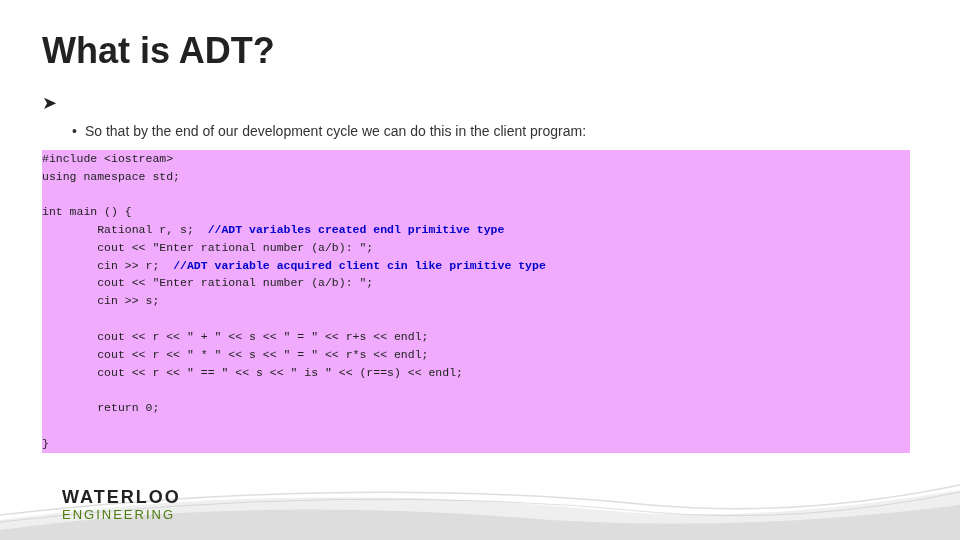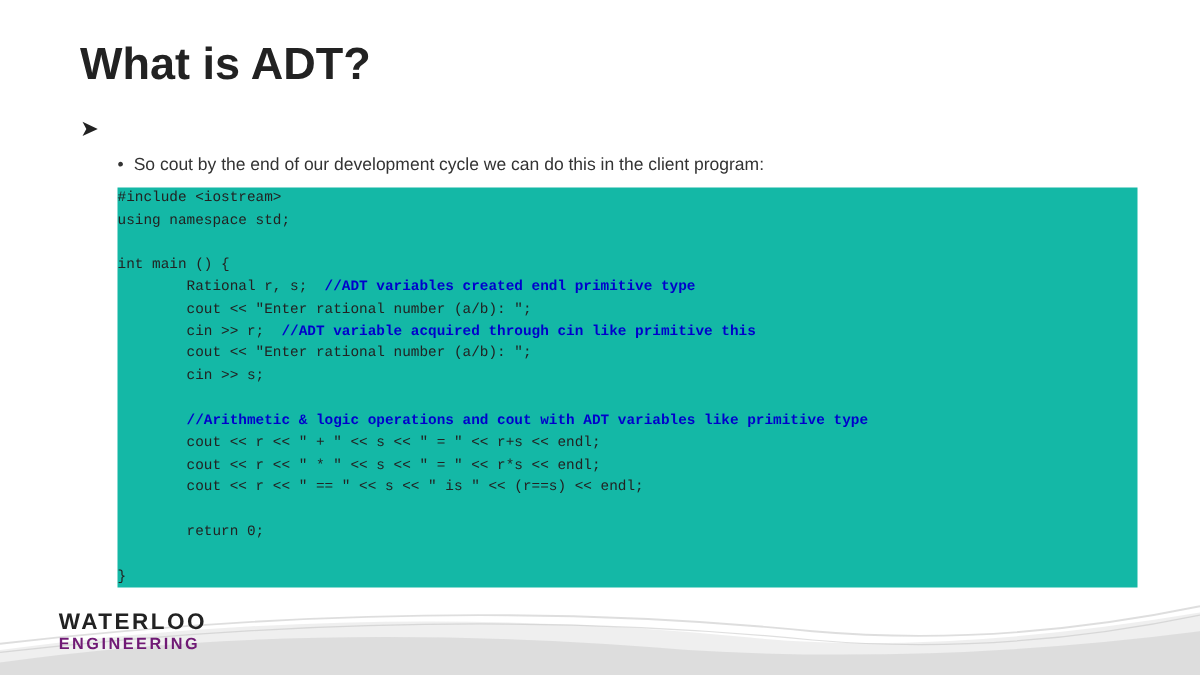--- a/index.html
+++ b/index.html
@@ -9,21 +9,21 @@
       background: #ffffff;
       font-family: Arial, Helvetica, sans-serif;
       overflow: hidden;
       position: relative;
     }
 
     .slide {
       width: 960px;
       height: 540px;
       background: #ffffff;
-      padding: 30px 50px 20px 64px;
+      padding: 30px 50px 20px 42px;
       position: relative;
     }
 
     .title {
       font-size: 36px;
       font-weight: bold;
       color: #222222;
       margin-bottom: 18px;
     }
 
@@ -51,26 +51,25 @@
       margin-left: 30px;
       margin-bottom: 8px;
       line-height: 1.4;
     }
 
     .bullet-dot {
       margin-right: 8px;
     }
 
     .code-block {
-      background: #14b8a6;
+      background: #f0abfc;
       font-family: 'Courier New', Courier, monospace;
       font-size: 11.5px;
       line-height: 1.55;
       color: #222222;
-      margin-left: 30px;
       margin-top: 4px;
       white-space: pre;
     }
 
     .code-comment {
       color: #0000cc;
       font-weight: bold;
     }
 
     
@@ -79,69 +78,68 @@
       bottom: 0;
       left: 0;
       width: 960px;
       height: 80px;
     }
 
     
     .logo-area {
       position: absolute;
       bottom: 18px;
-      left: 47px;
+      left: 62px;
       display: flex;
       flex-direction: column;
       line-height: 1.1;
     }
 
     .logo-waterloo {
       font-size: 18px;
       font-weight: bold;
       color: #222222;
       letter-spacing: 2px;
       text-transform: uppercase;
     }
 
     .logo-engineering {
       font-size: 13px;
-      font-weight: bold;
-      color: #701a75;
+      font-weight: normal;
+      color: #4d7c0f;
       letter-spacing: 2px;
       text-transform: uppercase;
     }
   </style>
 </head>
 <body>
 
 <div class="slide">
 
   <div class="title">What is ADT?</div>
 
   <div class="bullet-main">
     <span class="arrow">➤</span>
   </div>
 
   <div class="bullet-sub">
     <span class="bullet-dot">•</span>
-    <span>So cout by the end of our development cycle we can do this in the client program:</span>
+    <span>So that by the end of our development cycle we can do this in the client program:</span>
   </div>
 
   <div class="code-block"><span>#include &lt;iostream&gt;
 using namespace std;
 
 int main () {
         Rational r, s;  <span class="code-comment">//ADT variables created endl primitive type</span>
         cout &lt;&lt; "Enter rational number (a/b): ";
-        cin &gt;&gt; r;  <span class="code-comment">//ADT variable acquired through cin like primitive this</span>
+        cin &gt;&gt; r;  <span class="code-comment">//ADT variable acquired client cin like primitive type</span>
         cout &lt;&lt; "Enter rational number (a/b): ";
         cin &gt;&gt; s;
 
-        <span class="code-comment">//Arithmetic &amp; logic operations and cout with ADT variables like primitive type</span>
         cout &lt;&lt; r &lt;&lt; " + " &lt;&lt; s &lt;&lt; " = " &lt;&lt; r+s &lt;&lt; endl;
         cout &lt;&lt; r &lt;&lt; " * " &lt;&lt; s &lt;&lt; " = " &lt;&lt; r*s &lt;&lt; endl;
         cout &lt;&lt; r &lt;&lt; " == " &lt;&lt; s &lt;&lt; " is " &lt;&lt; (r==s) &lt;&lt; endl;
 
         return 0;
 
 }</span></div>
 
   <svg class="bottom-curves" viewBox="0 0 960 80" xmlns="http://www.w3.org/2000/svg">
 

